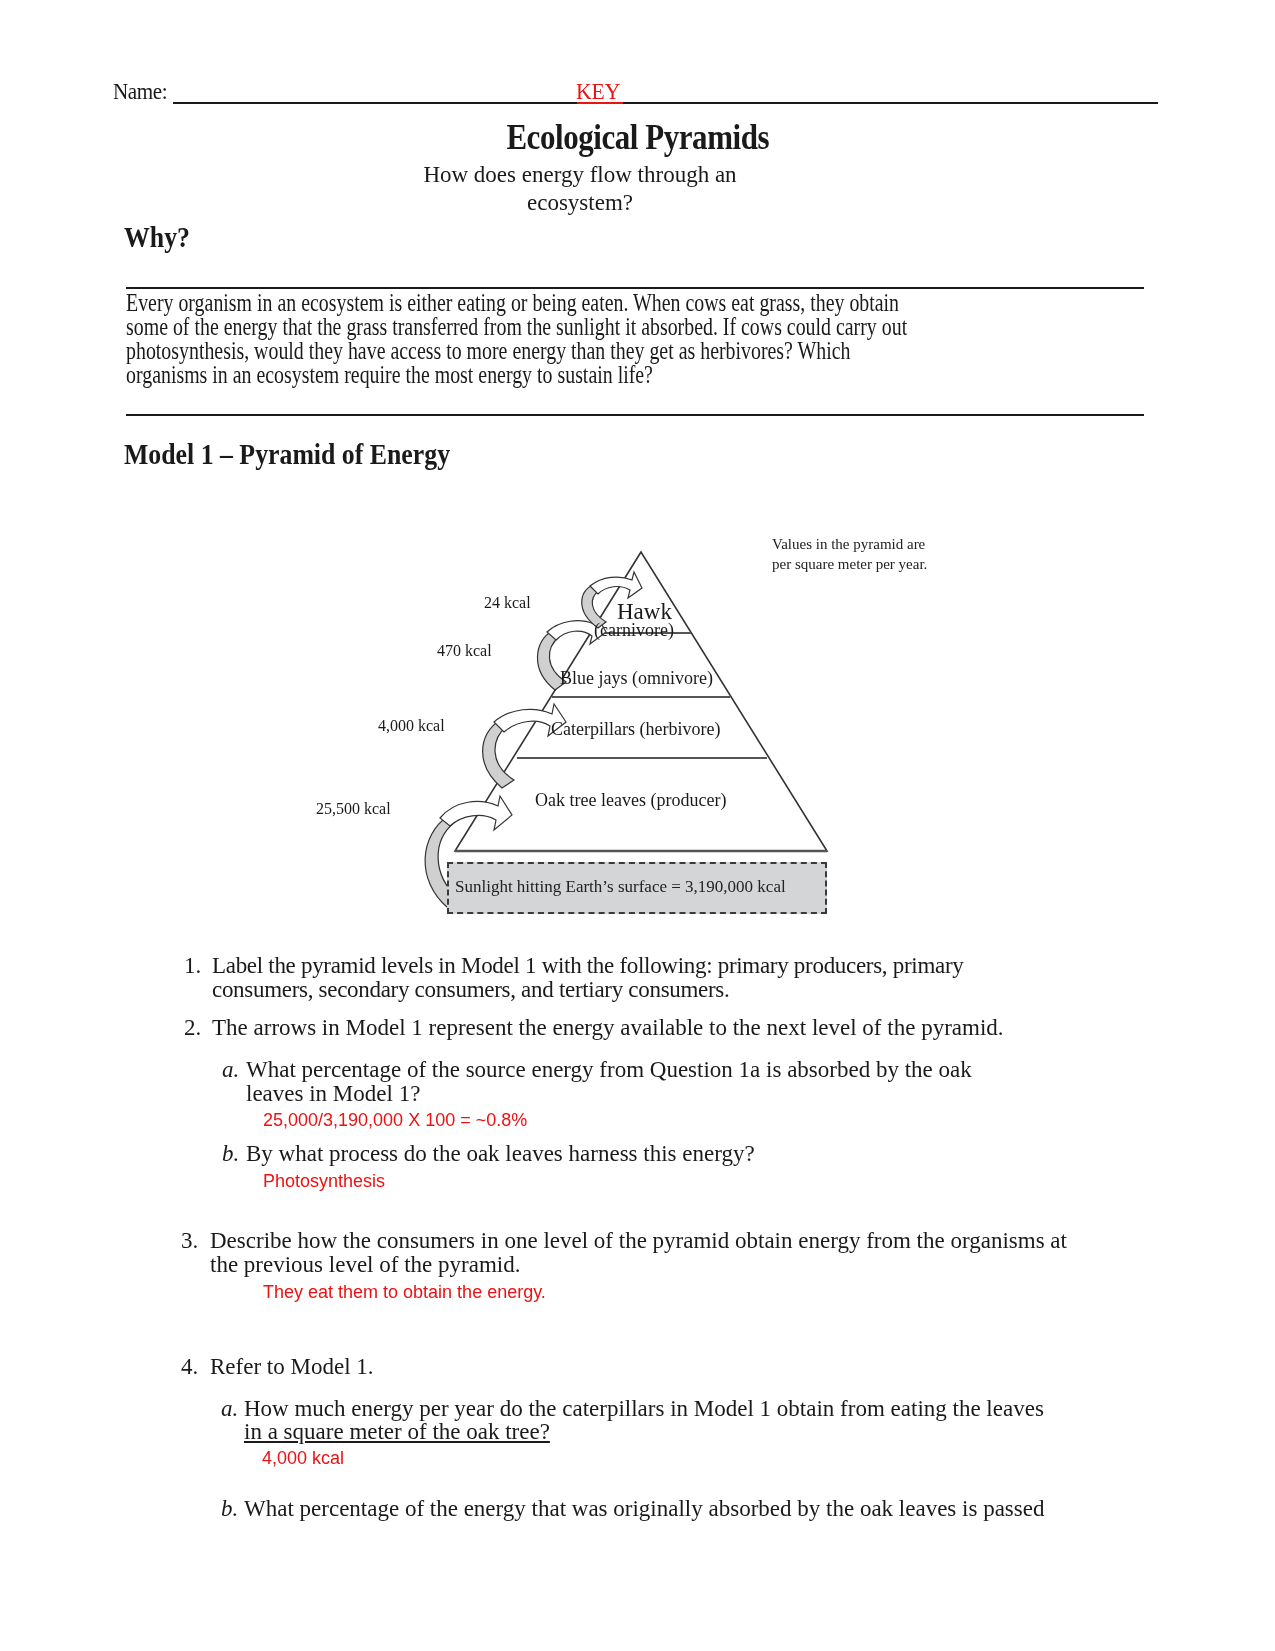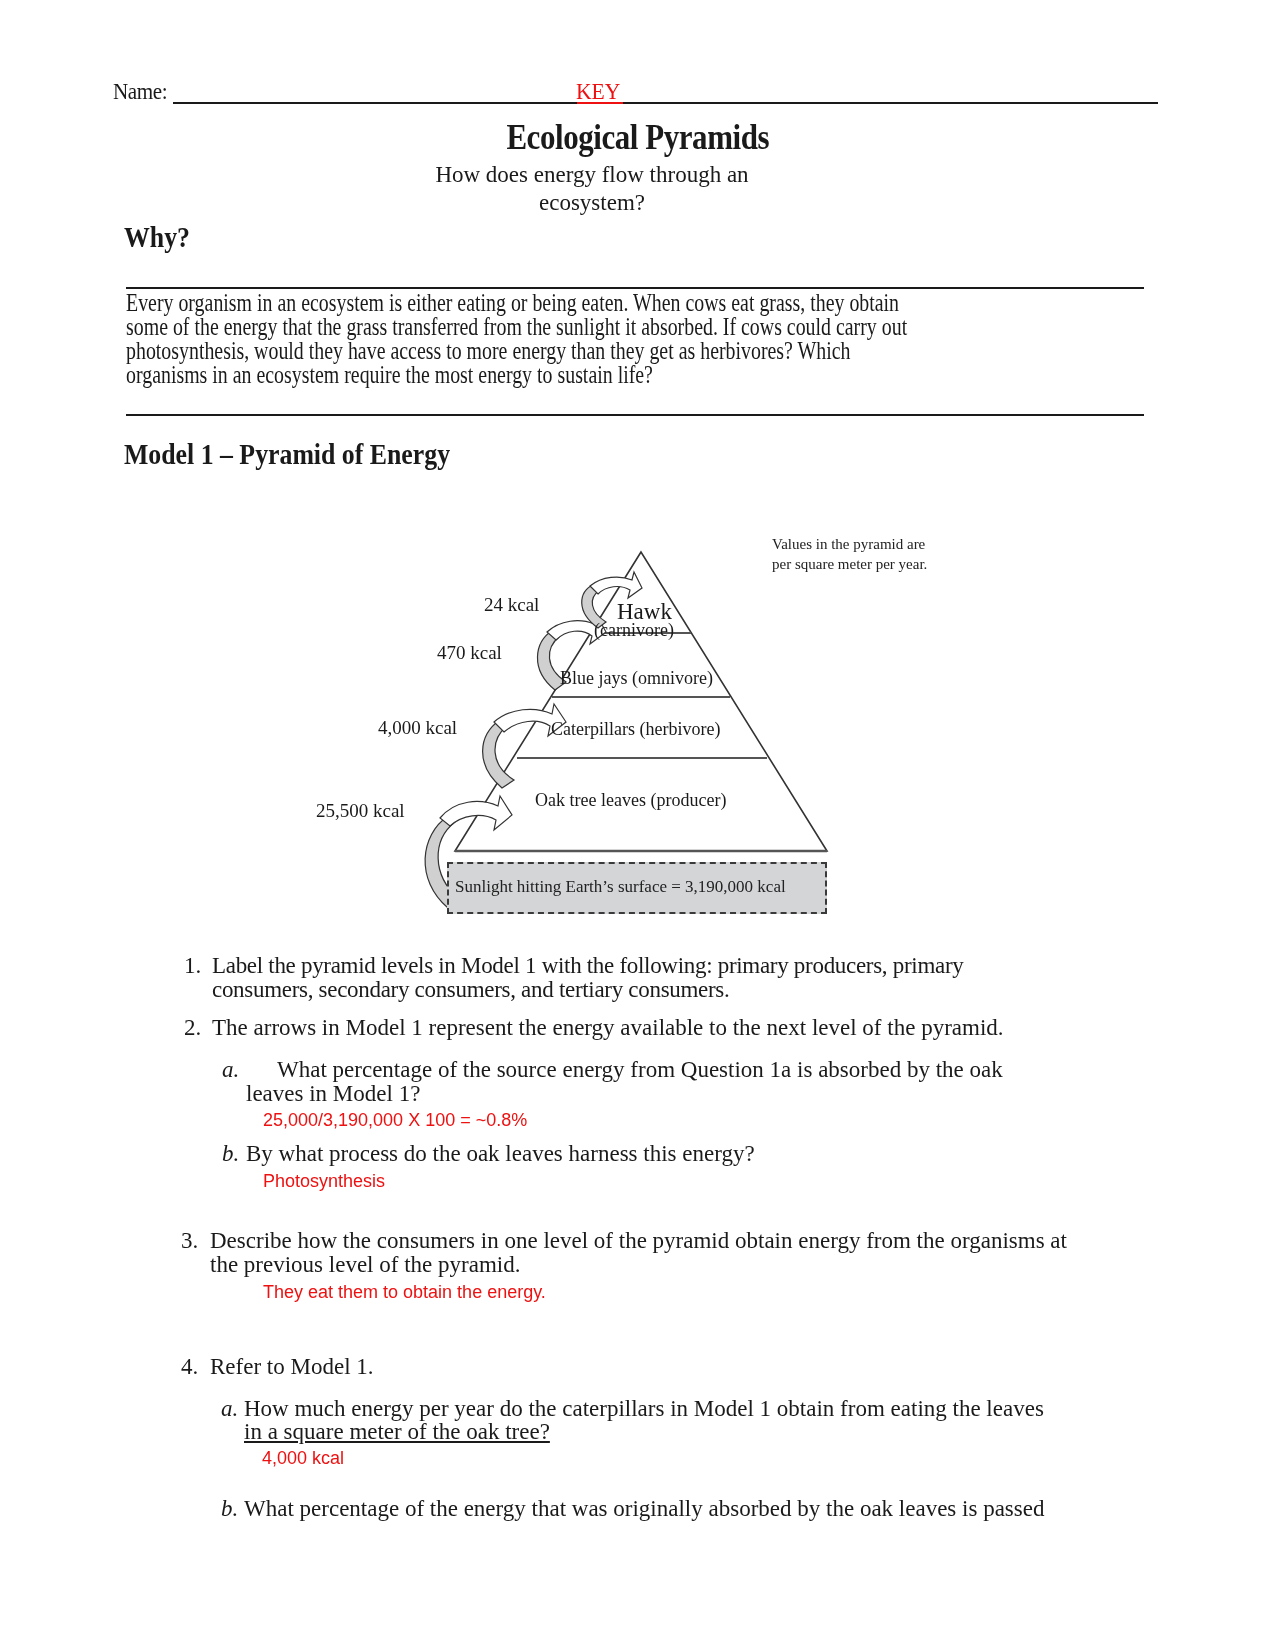--- a/index.html
+++ b/index.html
@@ -7,37 +7,37 @@
          font-family: "Liberation Serif", "DejaVu Serif", serif; color: #1a1a1a; }
   .abs { position: absolute; white-space: nowrap; }
   .serif { font-family: "Liberation Serif", serif; }
   .rule { position: absolute; background: #1a1a1a; }
   .name-label { left: 113px; top: 78px; font-size: 24px; letter-spacing: -0.5px; transform: scaleX(0.88); transform-origin: 0 0; }
   .name-line { left: 173px; top: 102px; width: 985px; height: 2px; }
   .key { left: 576px; top: 78px; font-size: 24px; transform: scaleX(0.9); transform-origin: 0 0; color: #ee1111; }
   .key-underline { position:absolute; left: 577px; top: 102px; width: 46px; height: 2px; background:#ee1111; }
   .title { left: 0; width: 1275px; top: 116px; text-align: center; font-size: 36px; font-weight: bold; letter-spacing: -0.5px; padding-left: 0; }
   .title span { display:inline-block; transform: scaleX(0.86); margin-left: 0px; }
-  .subtitle { left: 12px; width: 1160px; text-align: center; font-size: 23px; }
+  .subtitle { left: 0; width: 1160px; text-align: center; font-size: 23px; }
   .sub1 { top: 162px; }
   .sub2 { top: 190px; }
   .section-h { font-size: 30px; font-weight: bold; left: 124px; }
   .section-h span { display: inline-block; transform: scaleX(0.86); transform-origin: 0 0; }
   .why { top: 220px; }
   .model-h { top: 412px; margin-top: 25px; }
   .body-text { left: 126px; font-size: 25px; line-height: 24px; }
   .body-text span { display:inline-block; transform-origin: 0 0; }
   .q { font-size: 23px; }
   .ans { font-family: "Liberation Sans", sans-serif; font-size: 18px; color: #ee1111; }
   .num { left: 184px; }
   .qtext { left: 212px; }
   .subletter { left: 222px; font-style: italic; }
   .subtext { left: 246px; }
   .diagram-label { font-size: 23px; }
-  .kcal { font-size: 19px; }
+  .kcal { font-size: 16px; }
   .sunlight-box { position:absolute; left: 447px; top: 862px; width: 380px; height: 52px;
                   background: #d3d5d7; border: 2px dashed #3a3a3a; box-sizing: border-box; }
   .sunlight-text { position:absolute; left: 455px; top: 877px; font-size: 17px; white-space: nowrap; color:#222; }
   .note { left: 772px; font-size: 15px; line-height: 19px; color:#222; }
 </style>
 </head>
 <body>
 
 <div class="abs name-label">Name:</div>
 <div class="rule name-line abs"></div>
@@ -103,21 +103,21 @@
 <div class="sunlight-text serif">Sunlight hitting Earth’s surface = 3,190,000 kcal</div>
 
 <div class="abs q num" style="top:953px;">1.</div>
 <div class="abs q qtext" style="top:953px; letter-spacing:-0.3px;">Label the pyramid levels in Model 1 with the following: primary producers, primary</div>
 <div class="abs q qtext" style="top:977px; letter-spacing:-0.3px;">consumers, secondary consumers, and tertiary consumers.</div>
 
 <div class="abs q num" style="top:1015px;">2.</div>
 <div class="abs q qtext" style="top:1015px;">The arrows in Model 1 represent the energy available to the next level of the  pyramid.</div>
 
 <div class="abs q subletter" style="top:1057px;">a.</div>
-<div class="abs q subtext" style="top:1057px;margin-left:31px;">What percentage of the source energy from Question 1a is absorbed by the oak</div>
+<div class="abs q subtext" style="top:1057px;">What percentage of the source energy from Question 1a is absorbed by the oak</div>
 <div class="abs q subtext" style="top:1081px;">leaves in Model 1?</div>
 <div class="abs ans" style="left:263px; top:1110px;">25,000/3,190,000 X 100 = ~0.8%</div>
 
 <div class="abs q subletter" style="top:1141px;">b.</div>
 <div class="abs q subtext" style="top:1141px;">By what process do the oak leaves harness this energy?</div>
 <div class="abs ans" style="left:263px; top:1171px;">Photosynthesis</div>
 
 <div class="abs q num" style="top:1228px; left:181px;">3.</div>
 <div class="abs q qtext" style="top:1228px; left:210px;">Describe how the consumers in one level of the pyramid obtain energy from the organisms at</div>
 <div class="abs q qtext" style="top:1252px; left:210px;">the previous level of the pyramid.</div>

